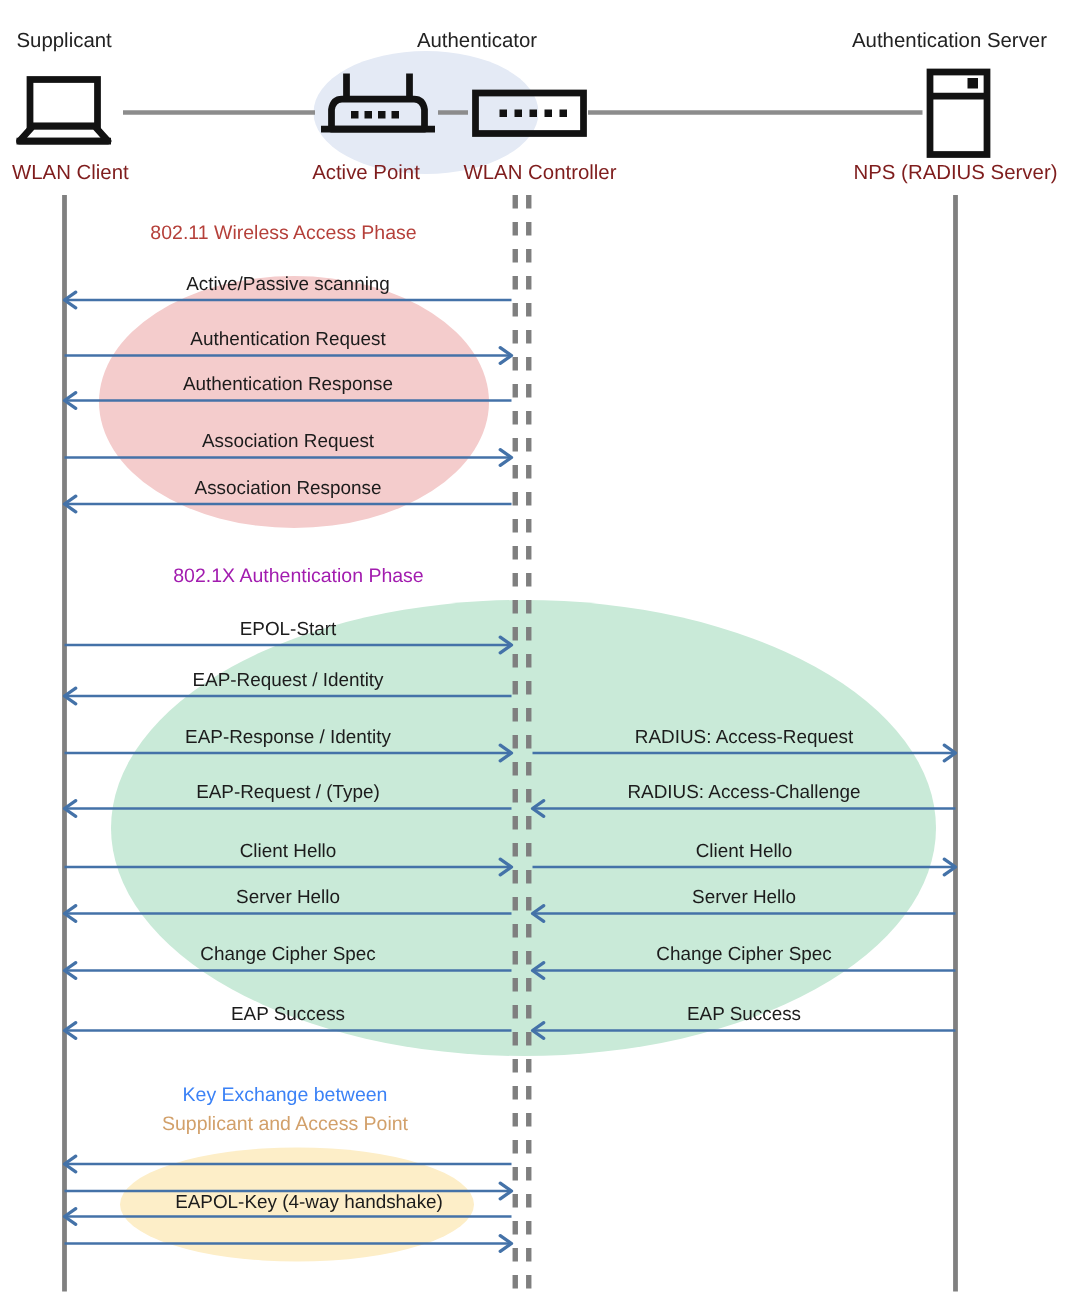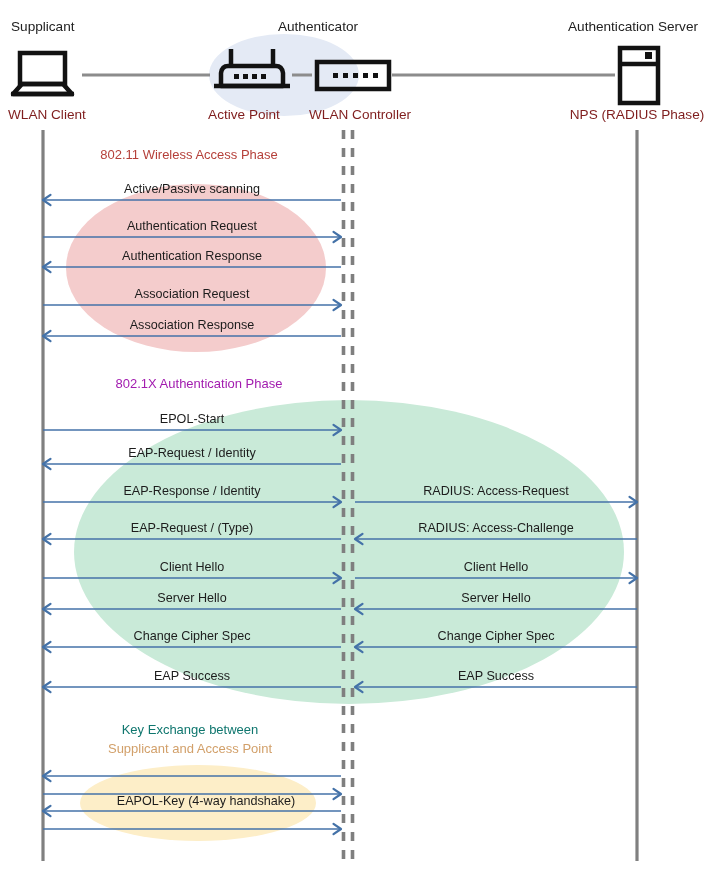--- a/index.html
+++ b/index.html
@@ -208,27 +208,27 @@
       </g>
   </svg>
 
   <div class="txt hdr-top" style="left:11px; top:20px;">Supplicant</div>
   <div class="txt hdr-top center-x" style="left:307px; top:20px;margin-left:11px;">Authenticator</div>
   <div class="txt hdr-top center-x" style="left:633px; top:20px;">Authentication Server</div>
 
   <div class="txt hdr-bot" style="left:8px; top:108px;">WLAN Client</div>
   <div class="txt hdr-bot center-x" style="left:244px; top:108px;">Active Point</div>
   <div class="txt hdr-bot center-x" style="left:360px; top:108px;">WLAN Controller</div>
-  <div class="txt hdr-bot center-x" style="left:637px; top:108px;">NPS (RADIUS Phase)</div>
+  <div class="txt hdr-bot center-x" style="left:637px; top:108px;">NPS (RADIUS Server)</div>
 
   <div class="txt phase-title center-x" style="left:189px; top:148px; color:#b5403a;">802.11 Wireless Access Phase</div>
 
   <div class="txt phase-title center-x" style="left:199px; top:377px; color:#a21caf;">802.1X Authentication Phase</div>
 
-  <div class="txt phase-title center-x" style="left:190px; top:723px; color:#0f766e;">Key Exchange between</div>
+  <div class="txt phase-title center-x" style="left:190px; top:723px; color:#3b82f6;">Key Exchange between</div>
   <div class="txt phase-title center-x" style="left:190px; top:742px; color:#d2a06a;">Supplicant and Access Point</div>
 
   <div class="txt msg-label center-x" style="left:206px; top:795px;">EAPOL-Key (4-way handshake)</div>
 
   <div id="label-group">
       <div class="txt msg-label center-x" style="left: 192px; top: 183px;">Active/Passive scanning</div>
       <div class="txt msg-label center-x" style="left: 192px; top: 220px;">Authentication Request</div>
       <div class="txt msg-label center-x" style="left: 192px; top: 250px;">Authentication Response</div>
       <div class="txt msg-label center-x" style="left: 192px; top: 288px;">Association Request</div>
       <div class="txt msg-label center-x" style="left: 192px; top: 319px;">Association Response</div>

